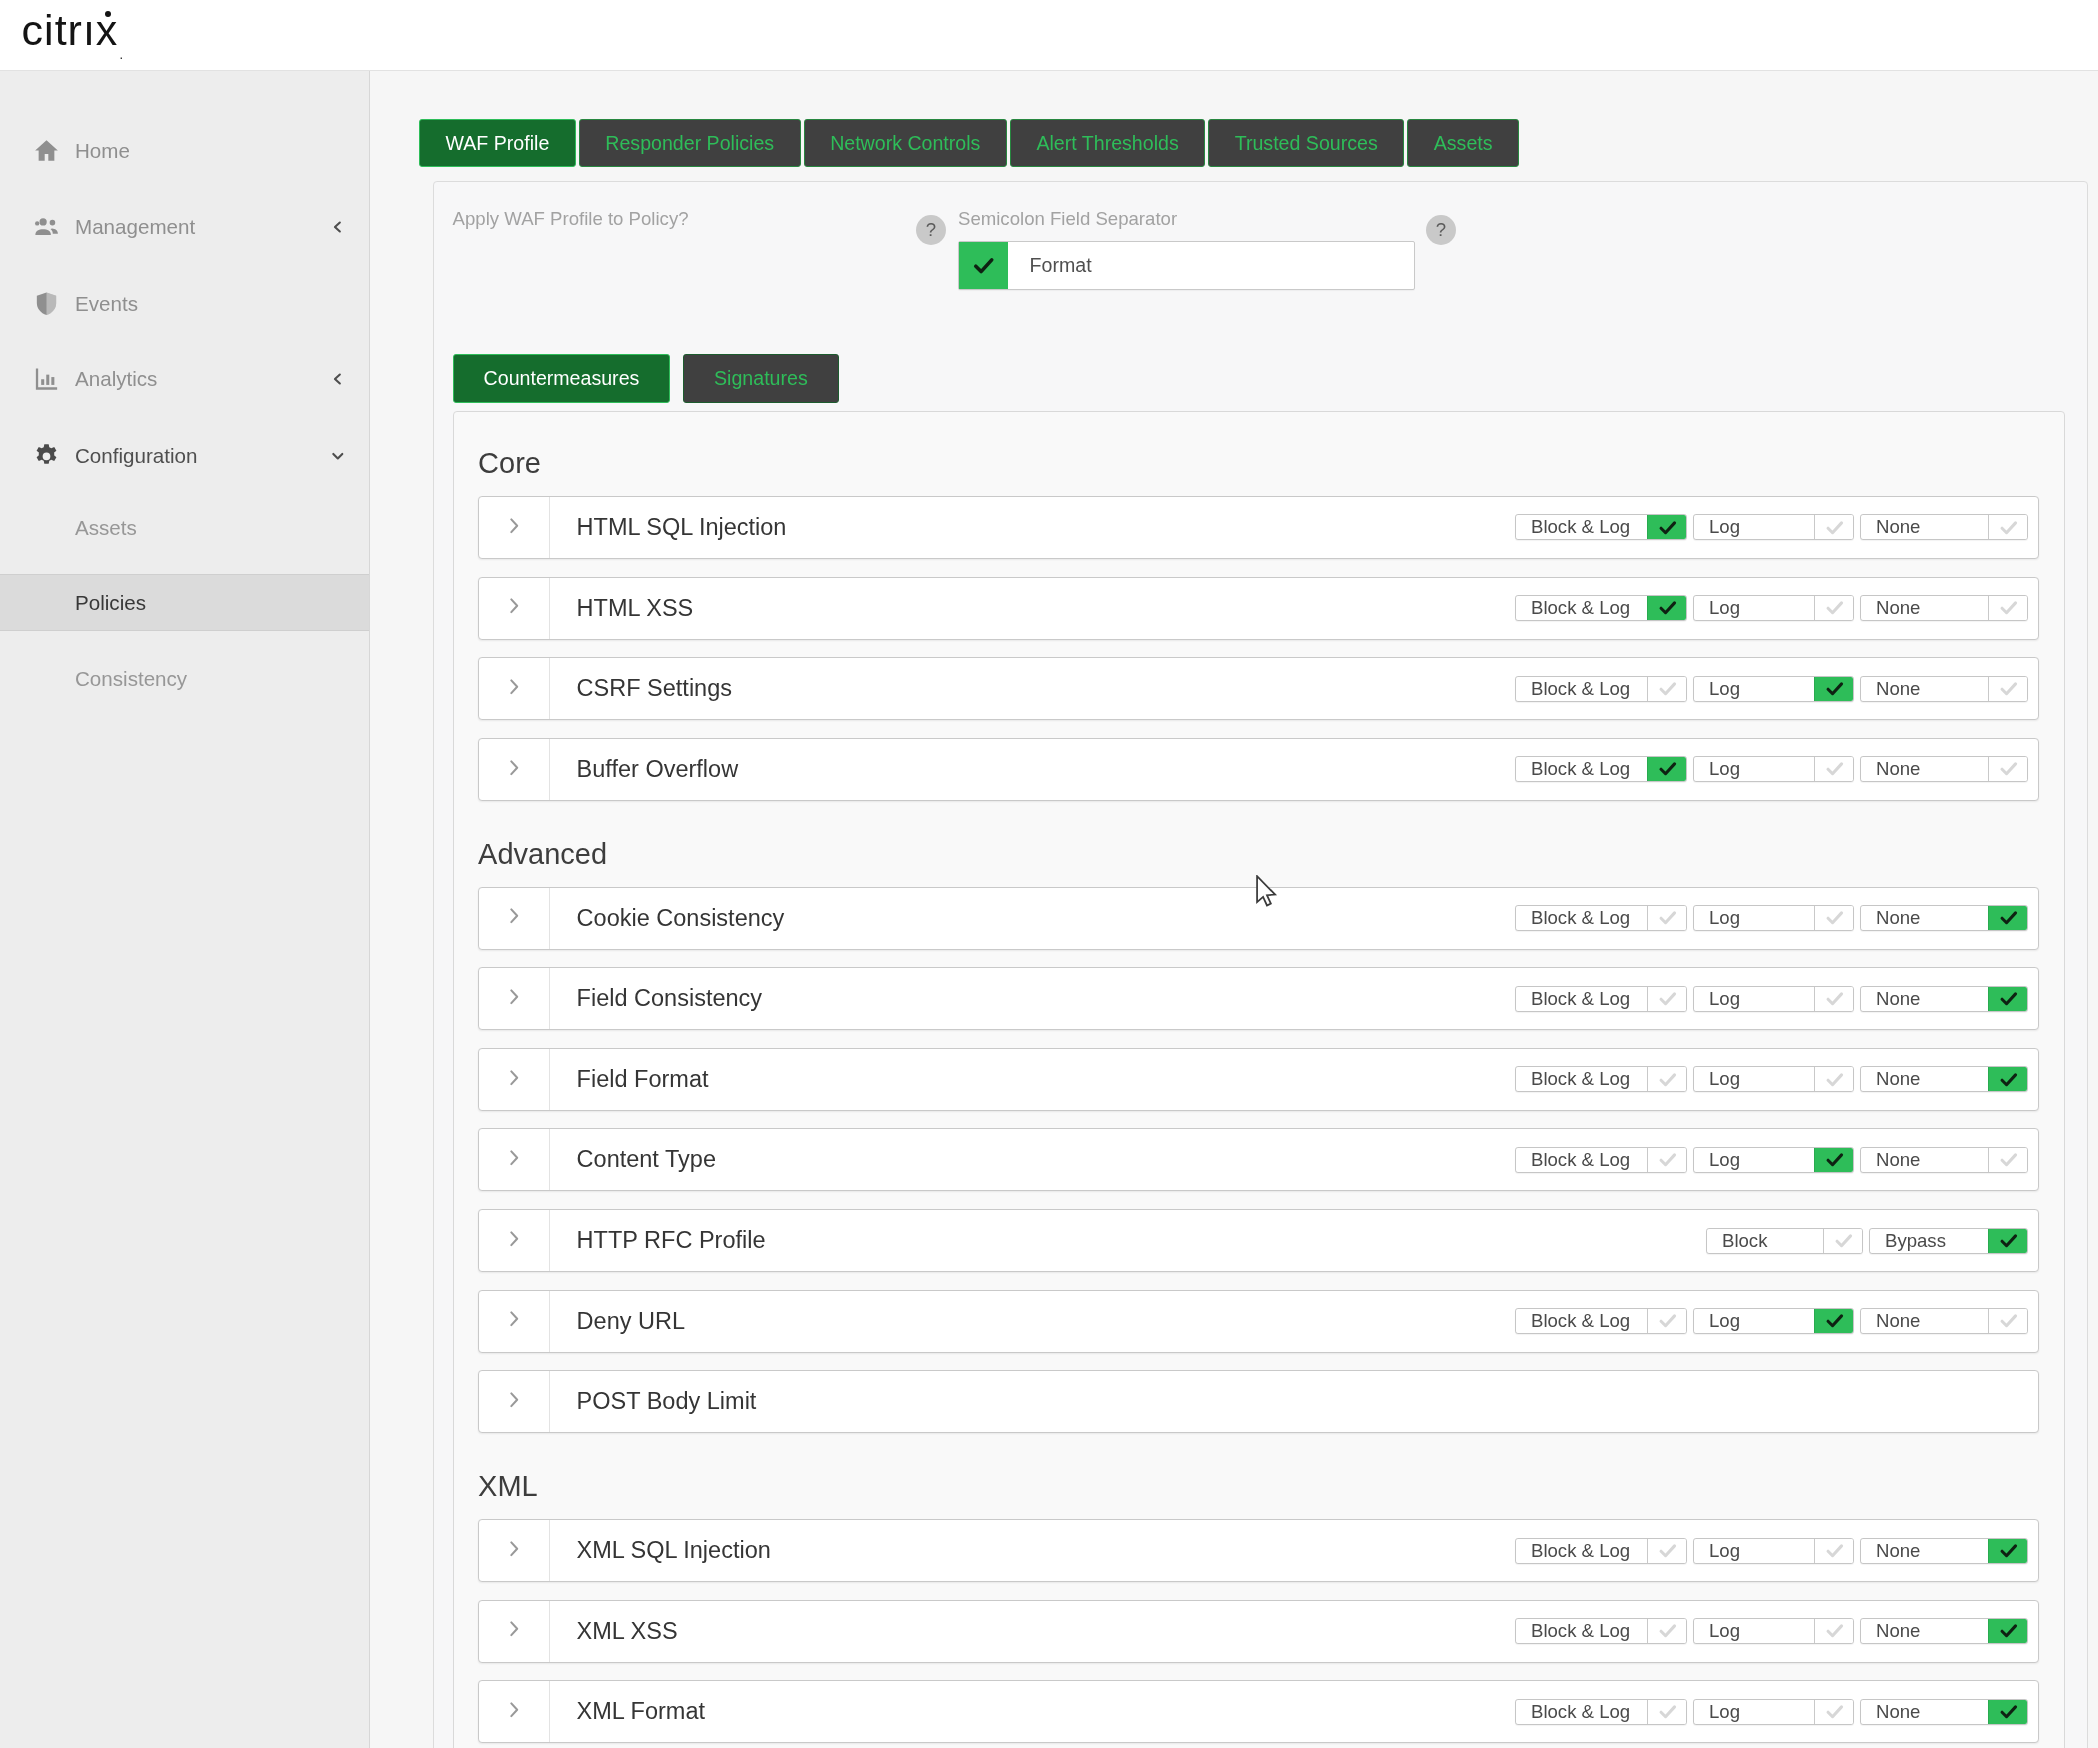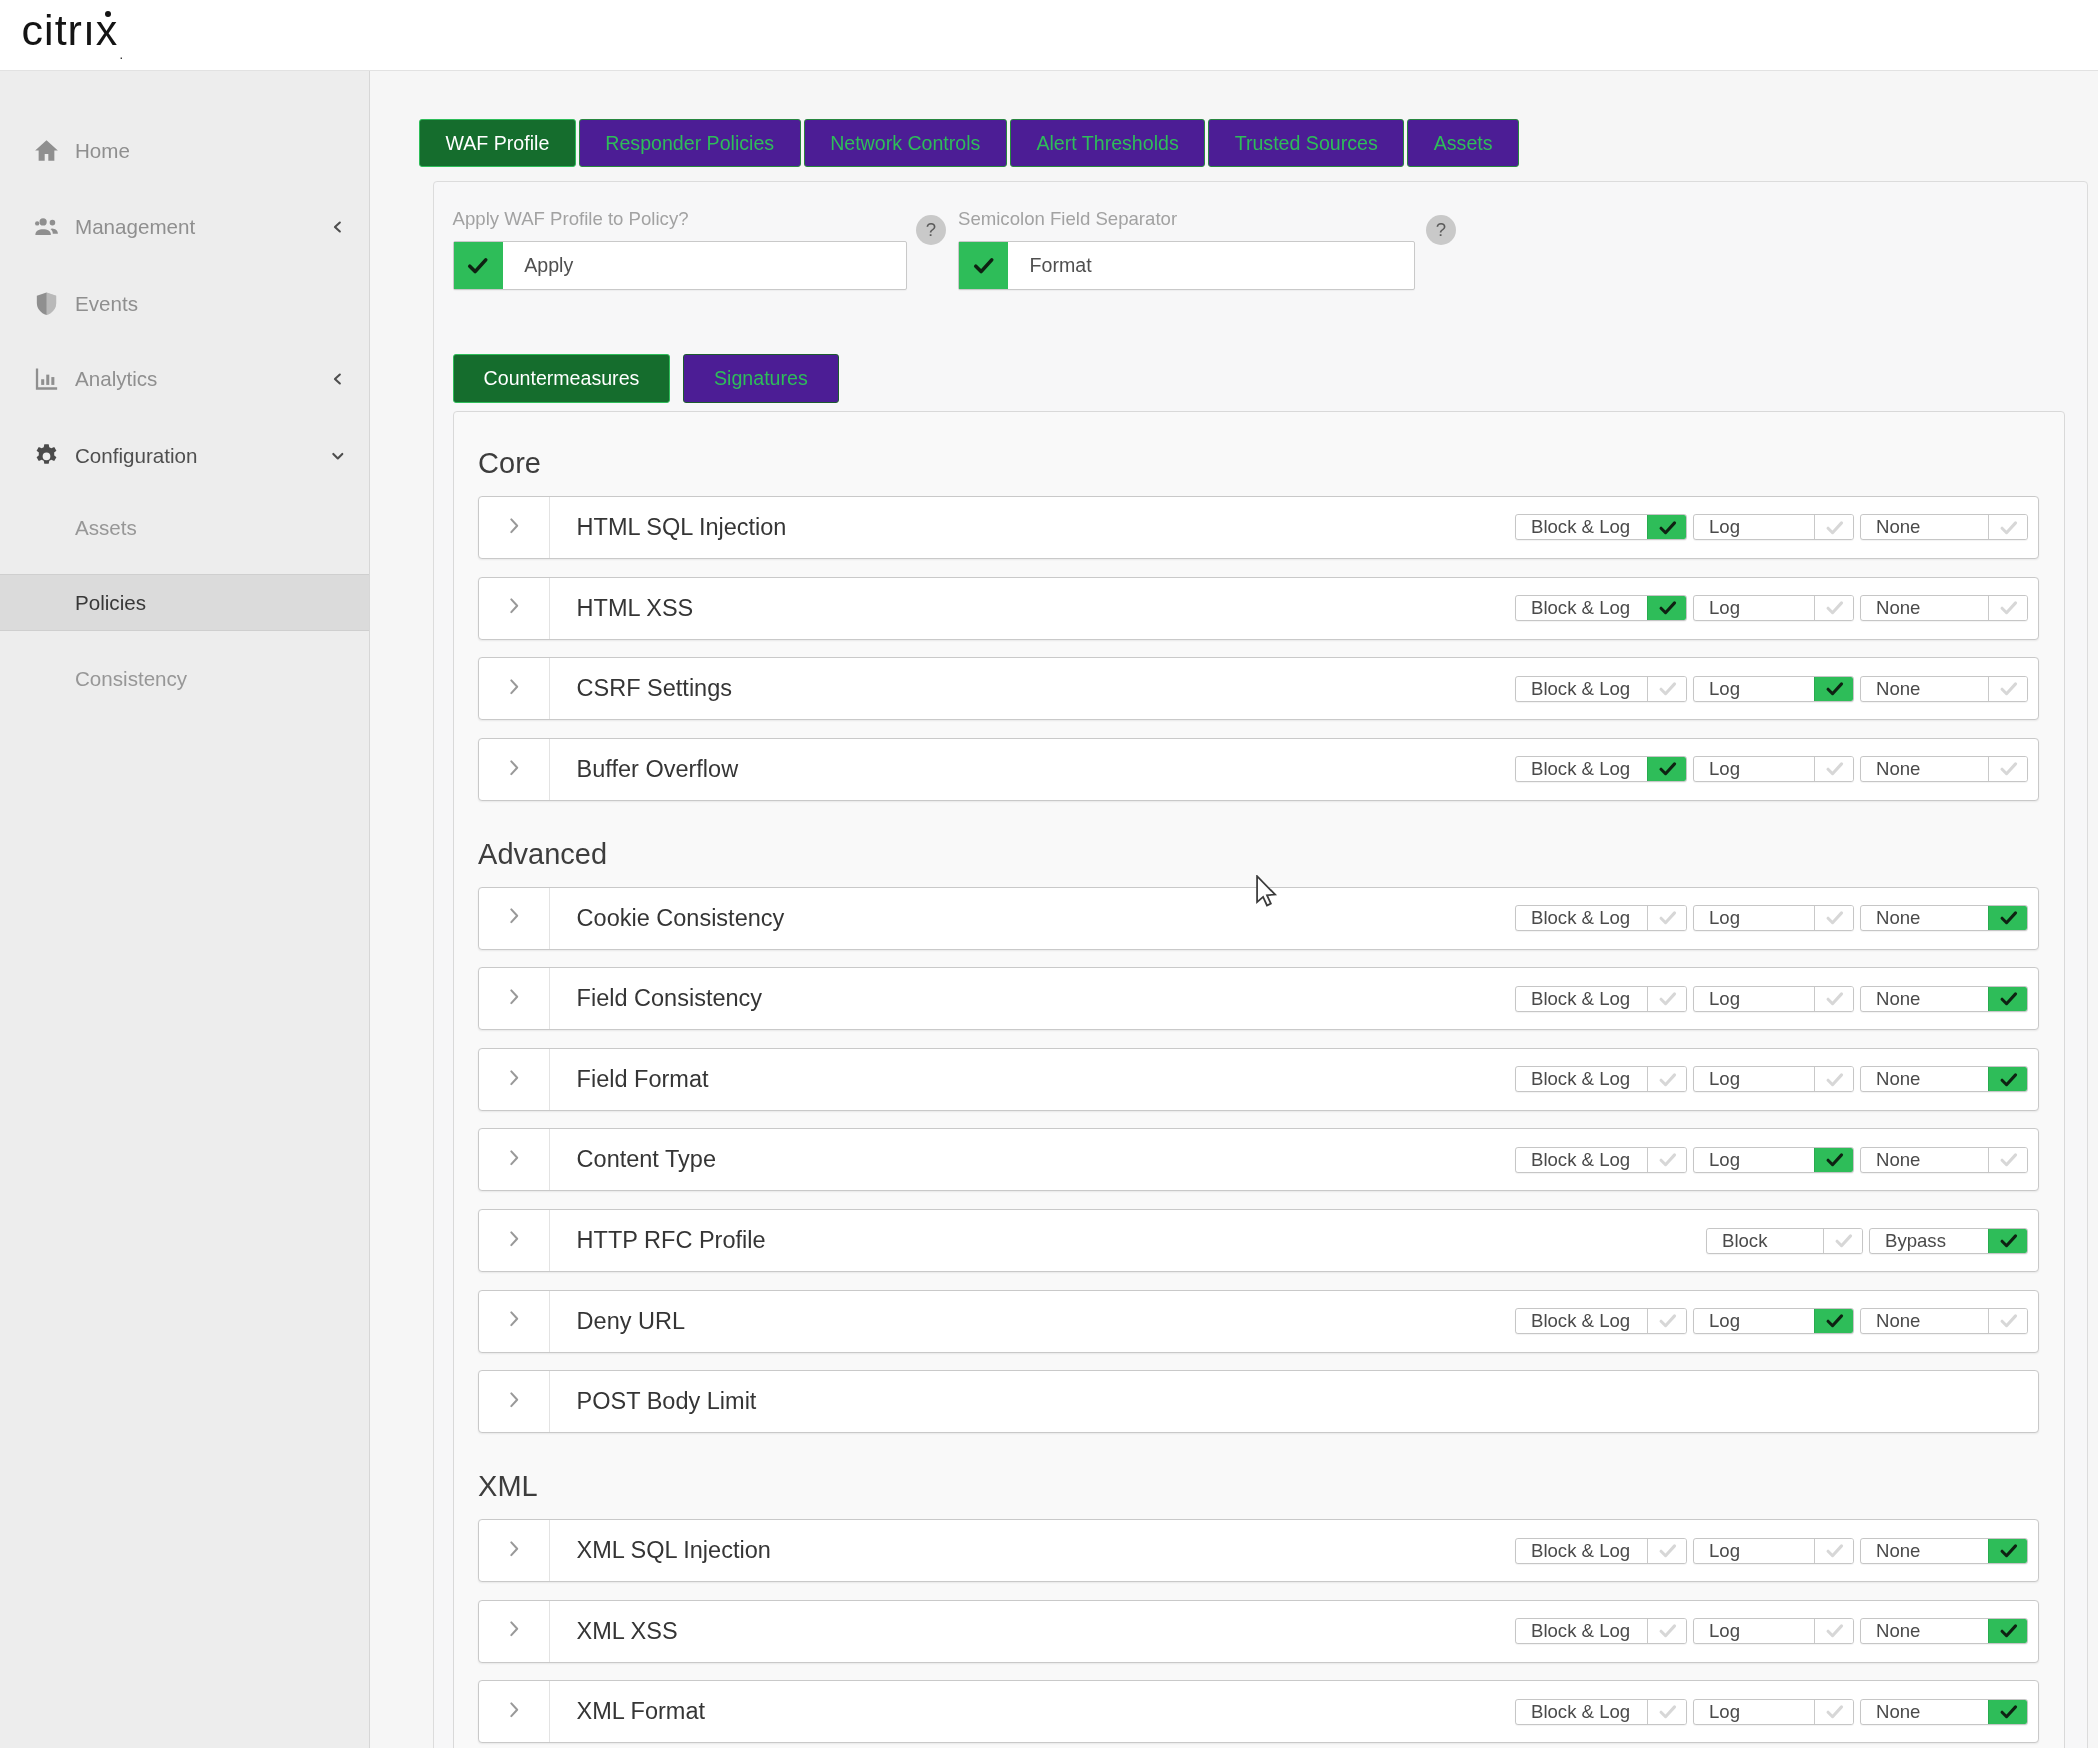--- a/index.html
+++ b/index.html
@@ -49,21 +49,21 @@
   .s-chev { position:absolute; right:21.6px; top:50%; transform:translateY(-50%); width:19.6px; height:19.6px; color:#4f4f4f; }
   .s-chev svg { width:100%; height:100%; display:block; }
 
   
   .main { position:absolute; left:370px; top:71px; width:1728px; height:1678px; background:#f6f6f6; }
 
   .top-tabs { position:absolute; left:49px; top:48px; display:flex; gap:3px; }
   .tab-btn {
     height:48px; padding:0 25.5px; border-radius:2.9px; font-size:19.6px;
     display:flex; align-items:center; justify-content:center; cursor:pointer;
-    background:#4c1d95; border:1px solid #27873f; color:#2ebd59; white-space:nowrap;
+    background:#404040; border:1px solid #27873f; color:#2ebd59; white-space:nowrap;
     font-family:inherit;
   }
   .tab-btn.active { background:#156d2d; border:1px solid #2ebd59; color:#ffffff; }
 
   .panel-a {
     position:absolute; left:63px; top:110px; width:1655px; height:1607px;
     background:#f7f7f8; border:1px solid #dcdcdc; border-radius:3.9px;
   }
 
   .field-group { position:absolute; top:25.5px; }
@@ -232,28 +232,20 @@
       <button class="tab-btn">Network Controls</button>
       <button class="tab-btn">Alert Thresholds</button>
       <button class="tab-btn">Trusted Sources</button>
       <button class="tab-btn">Assets</button>
     </div>
 
   <section class="panel-a">
     <div id="form-fields">
         <div class="field-group g0">
     <div class="field-label">Apply WAF Profile to Policy?</div>
-    <div class="field-box">
-      <span class="field-check">
-        <svg viewBox="0 0 24 24" fill="none" stroke="currentColor" stroke-width="3.4" stroke-linecap="round" stroke-linejoin="round">
-                <polyline points="4.5,12.5 9.5,17.5 19.5,6.5"></polyline>
-              </svg>
-      </span>
-      <span class="field-value">Apply</span>
-    </div>
   </div>
         <div class="help-circle h0">?</div>
         <div class="field-group g1">
     <div class="field-label">Semicolon Field Separator</div>
     <div class="field-box">
       <span class="field-check">
         <svg viewBox="0 0 24 24" fill="none" stroke="currentColor" stroke-width="3.4" stroke-linecap="round" stroke-linejoin="round">
                 <polyline points="4.5,12.5 9.5,17.5 19.5,6.5"></polyline>
               </svg>
       </span>

